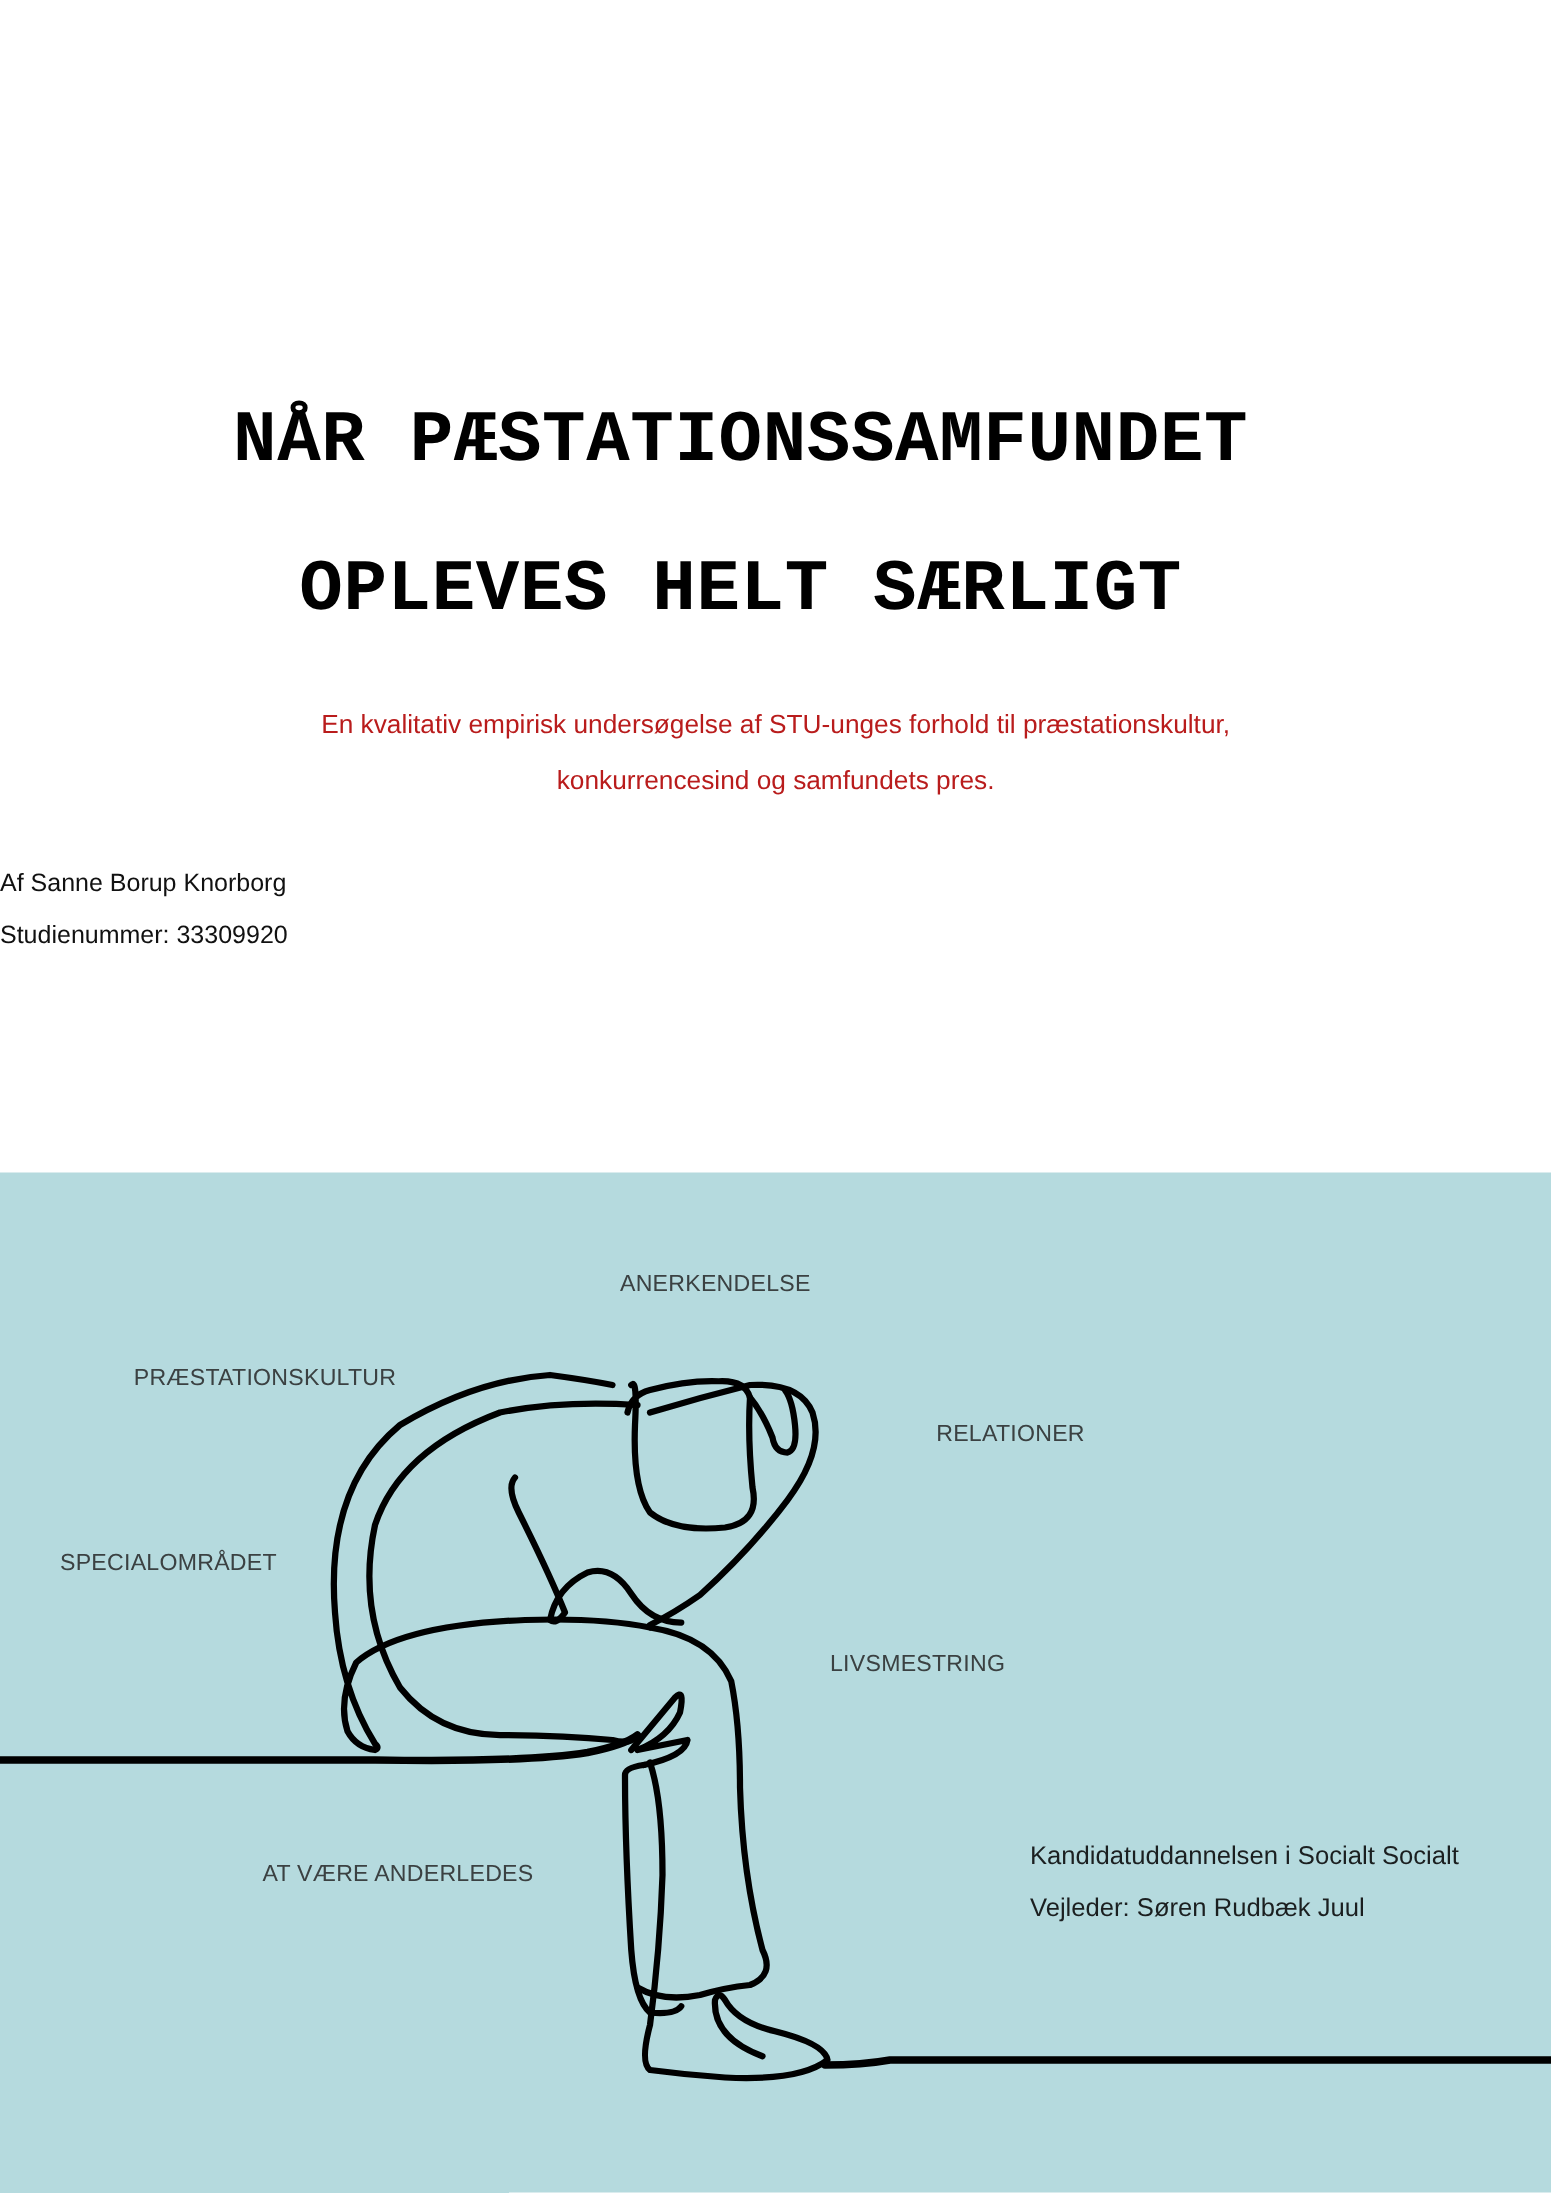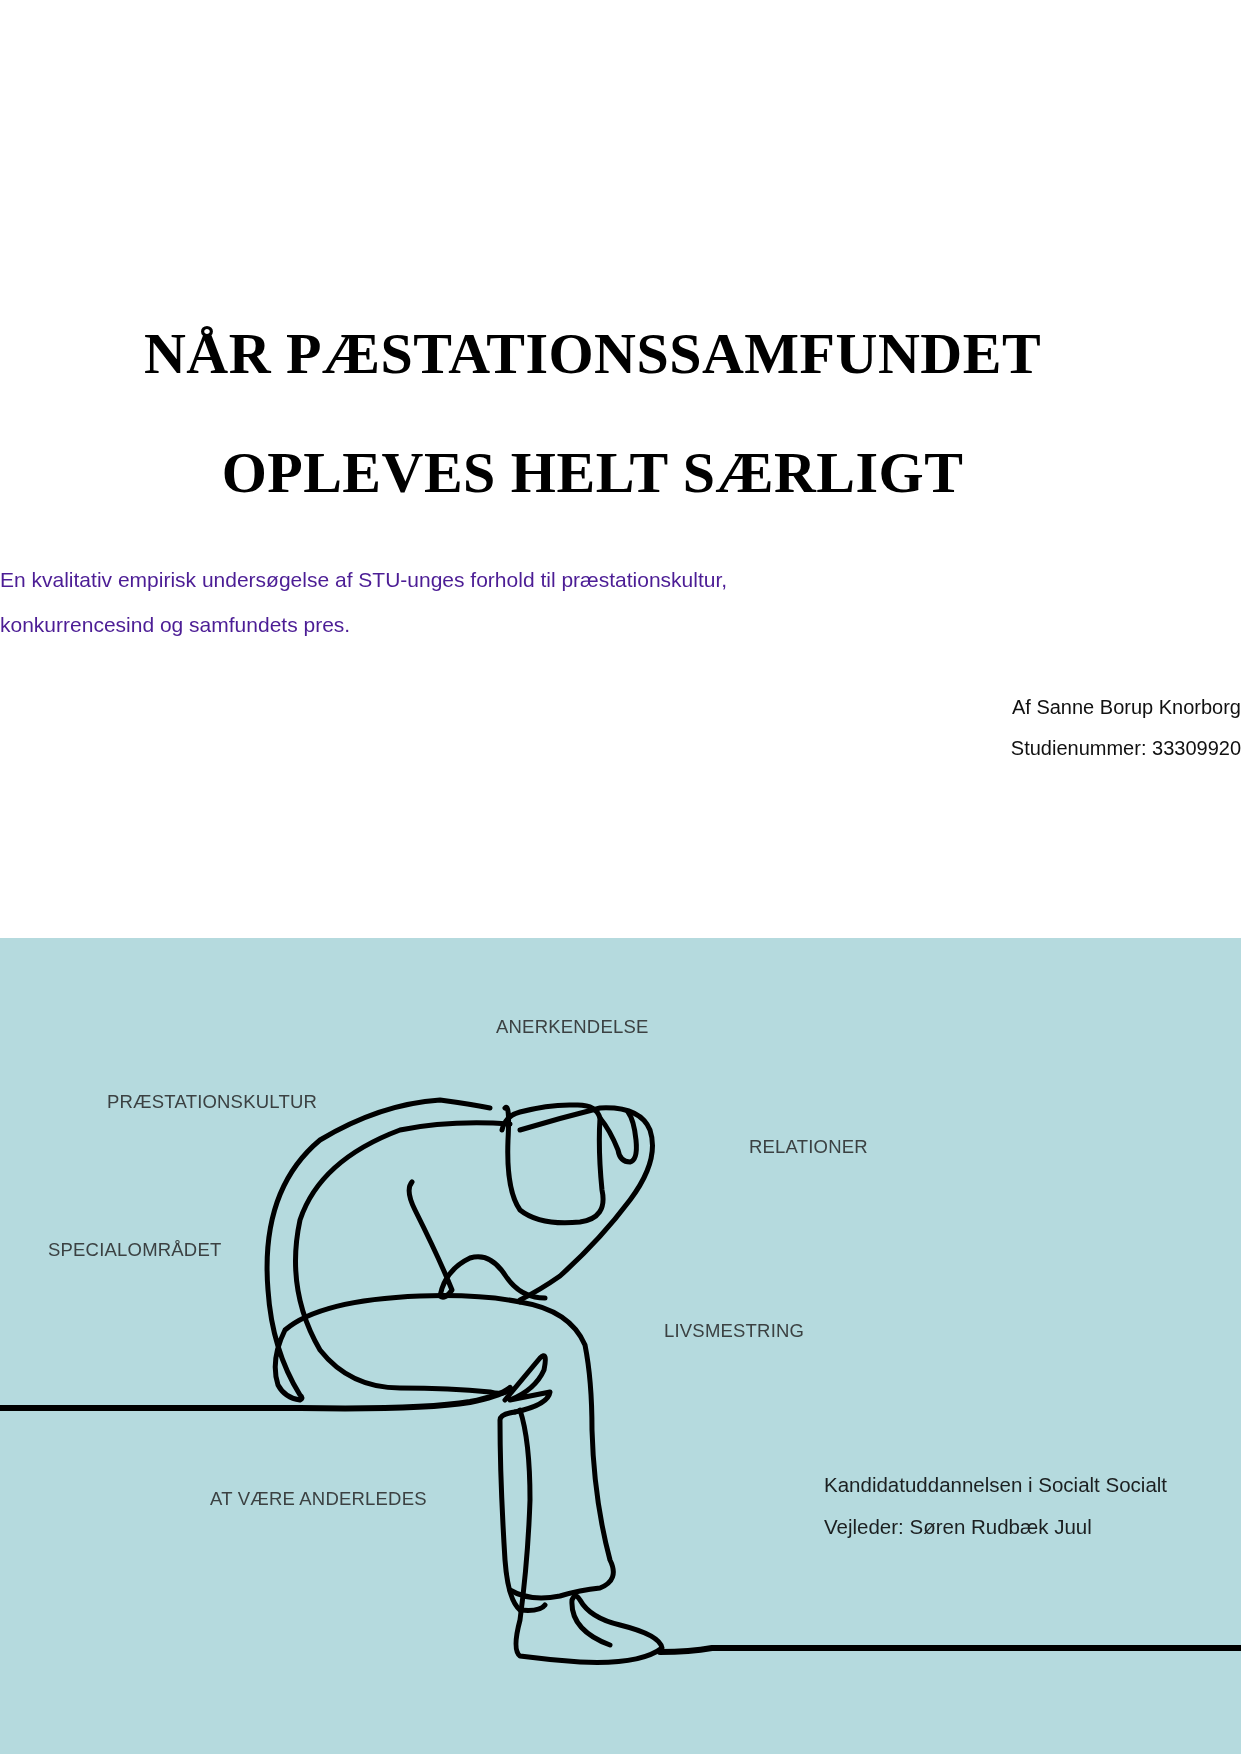--- a/index.html
+++ b/index.html
@@ -4,34 +4,34 @@
   <style>
     html, body { margin: 0; padding: 0; }
     body {
       width: 1241px; height: 1754px; position: relative; overflow: hidden;
       background: #ffffff;
       font-family: "Liberation Sans", "DejaVu Sans", sans-serif;
       color: #000;
     }
     .title-line {
       position: absolute; left: 0; width: 1185px; text-align: center;
-      font-family: Liberation Serif, serif;
+      font-family: Liberation Mono, monospace;
       font-weight: bold; font-size: 58px; letter-spacing: 0.5px;
       line-height: 1;
     }
     #title-1 { top: 325px; }
     #title-2 { top: 444px; }
     .subtitle {
-      position: absolute; left: 0; width: 1241px; 
-      font-size: 21px; line-height: 1; color: #4c1d95;
+      position: absolute; left: 0; width: 1241px; text-align: center;
+      font-size: 21px; line-height: 1; color: #b91c1c;
     }
     #subtitle-1 { top: 569px; }
     #subtitle-2 { top: 614px; }
     .author {
-      position: absolute; left: 0; width: 1241px; text-align: right;
+      position: absolute; left: 0; width: 1241px; text-align: left;
       font-size: 20px; line-height: 1; color: #111;
     }
     #author-name { top: 697px; }
     #student-number { top: 738px; }
 
     .teal-panel {
       position: absolute; left: 0; top: 938px; width: 1241px; height: 816px;
       background: #b5dade;
     }
     .keyword {

